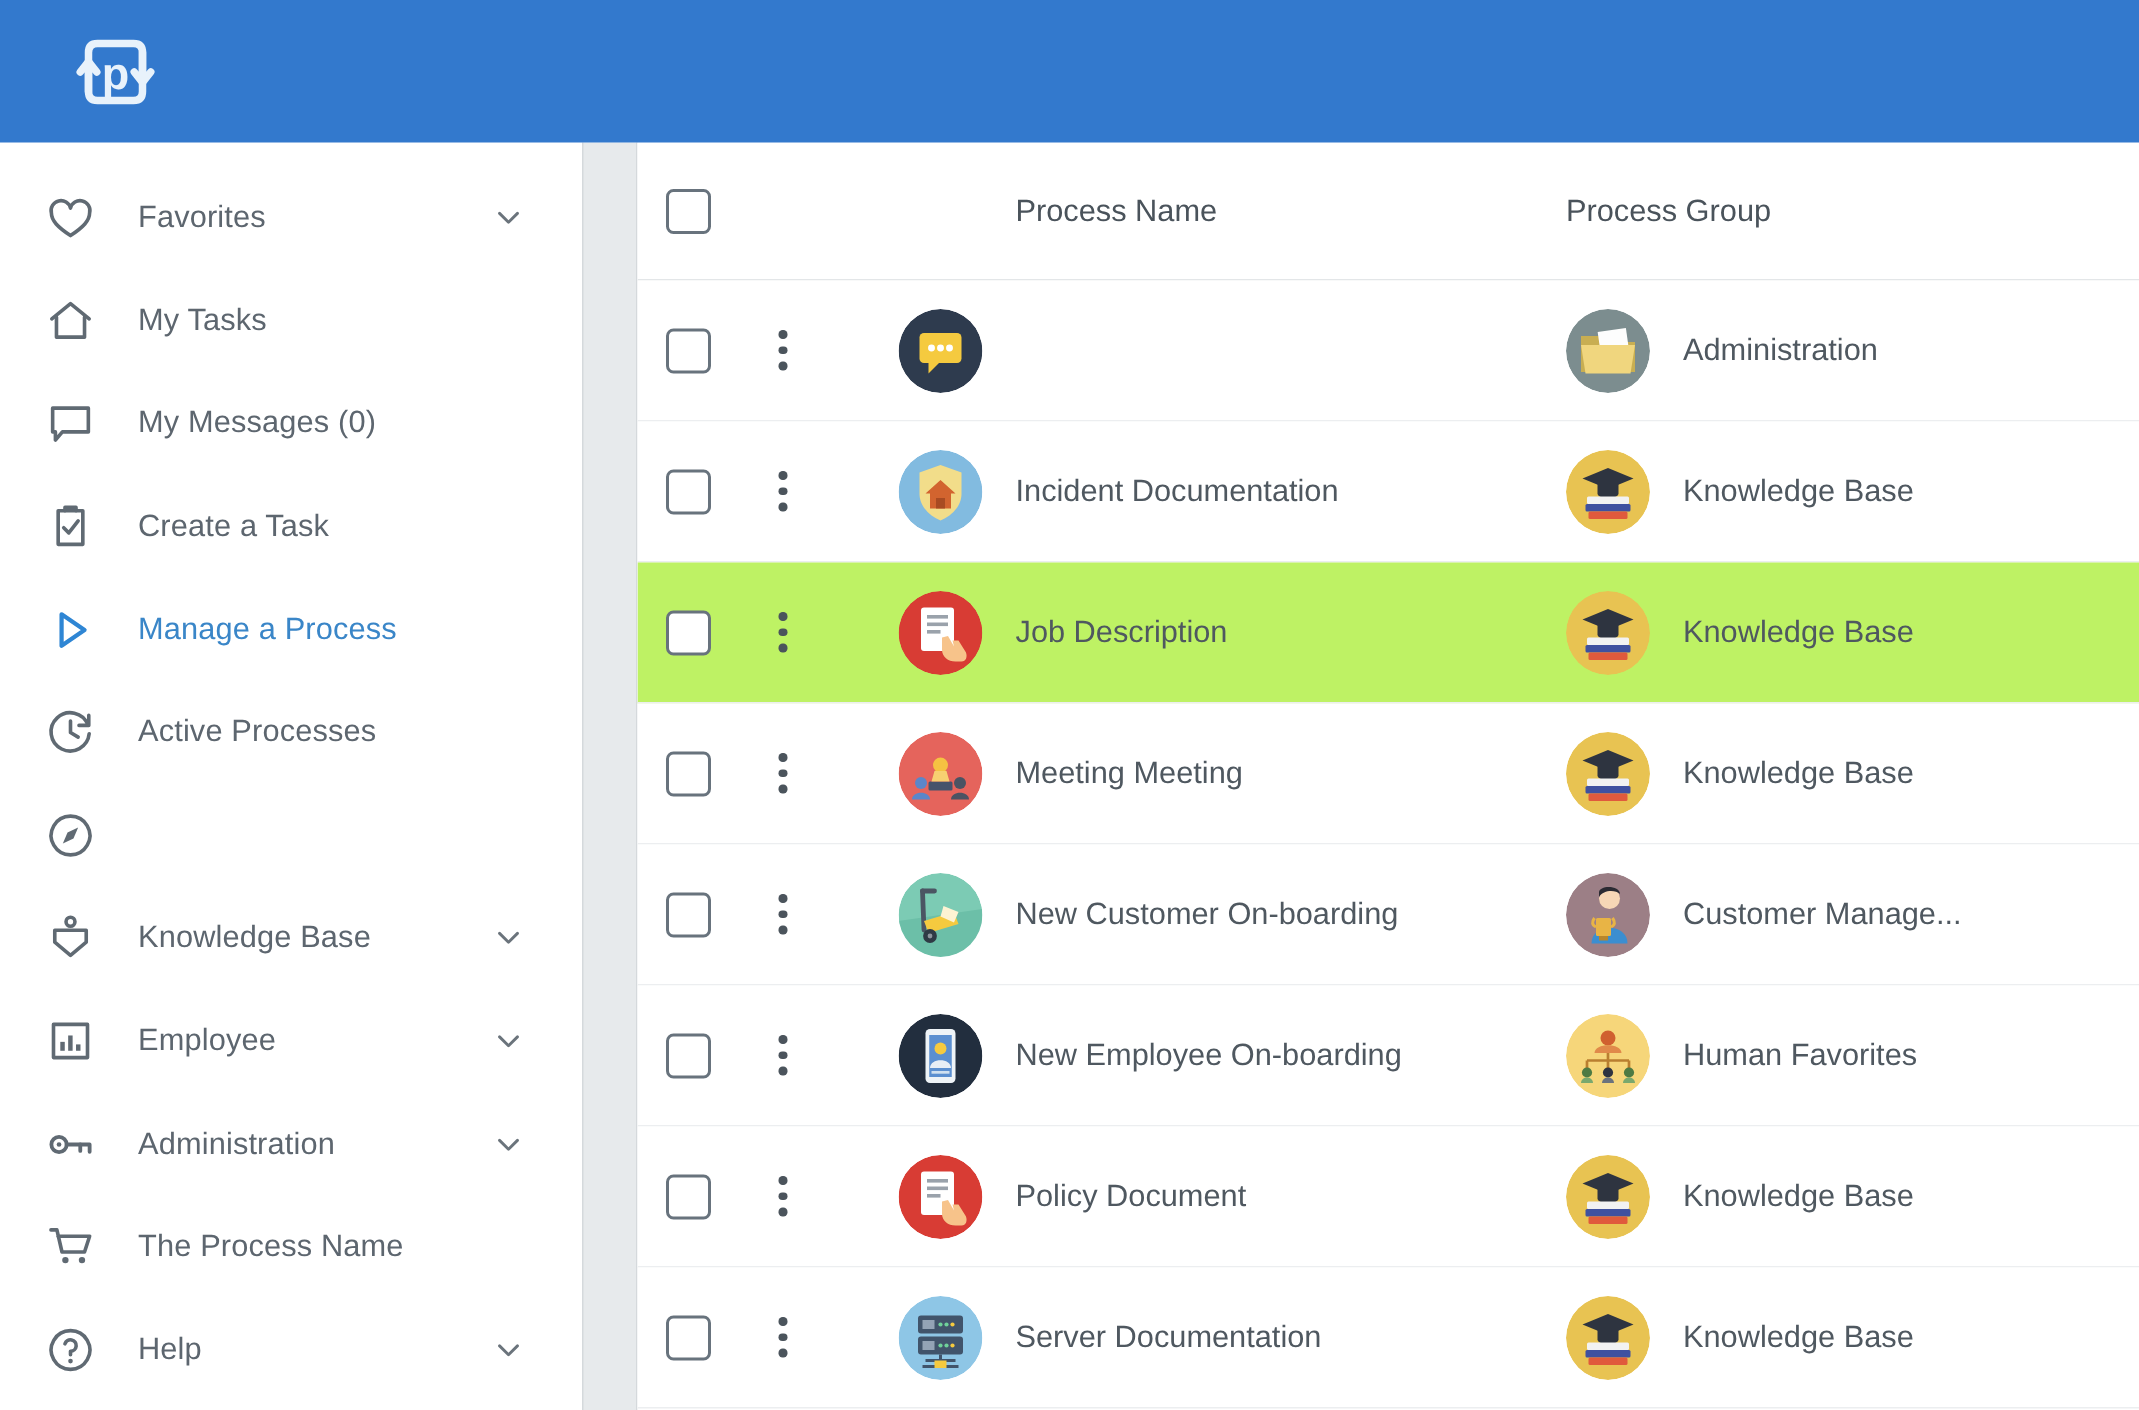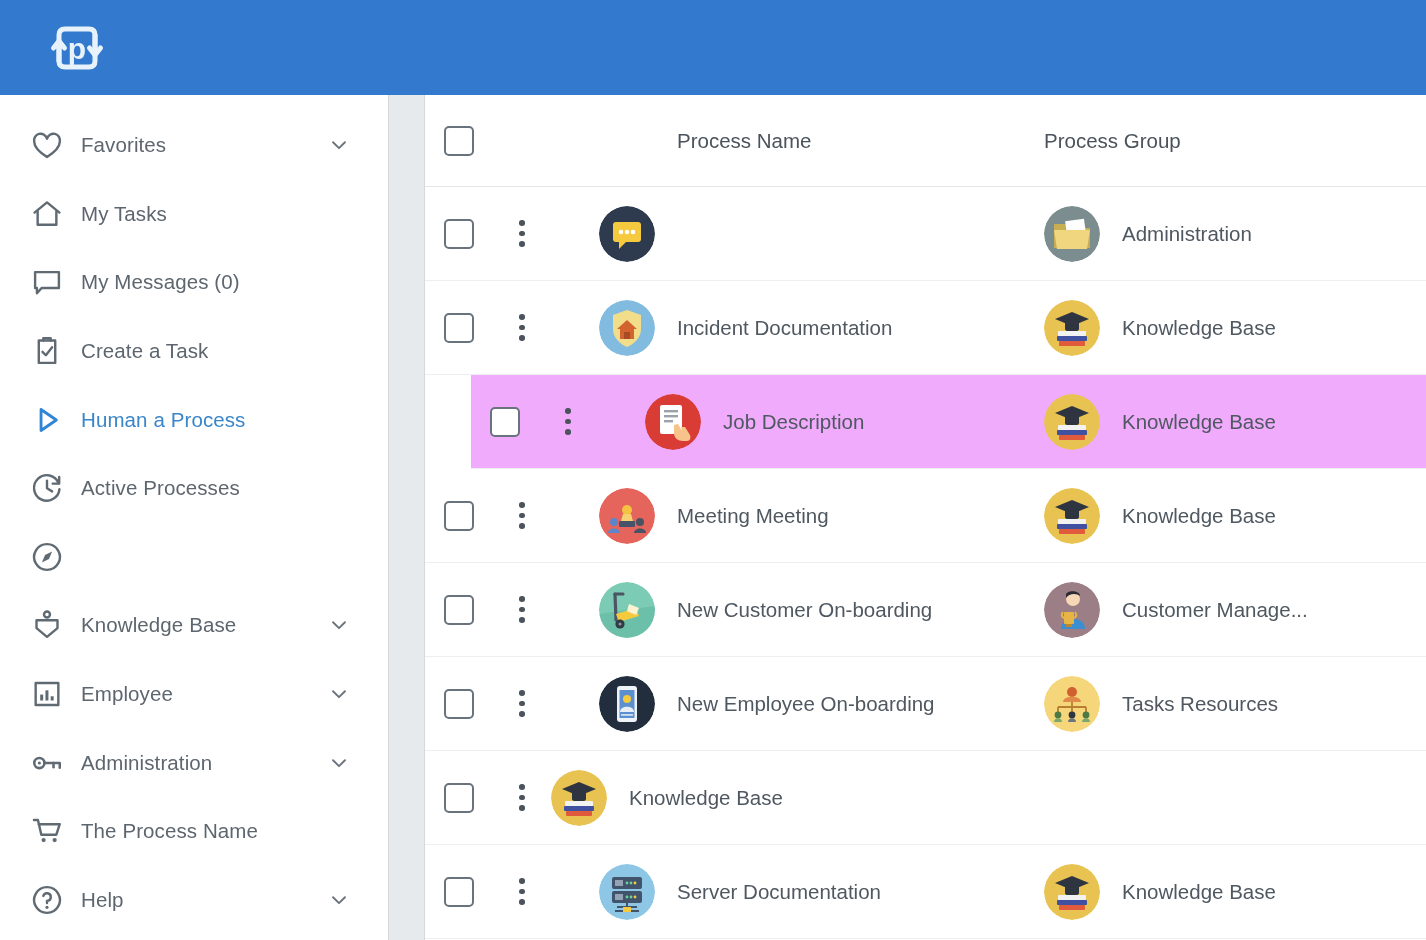--- a/index.html
+++ b/index.html
@@ -49,21 +49,21 @@
     cursor: pointer;
     position: relative;
   }
   .nav-icon {
     width: 34px; height: 34px;
     flex: 0 0 34px;
     display: flex; align-items: center; justify-content: center;
     color: #606a73;
   }
   .nav-label {
-    margin-left: 17px;
+    margin-left: 28px;
     font-size: 20.5px;
     color: #5d666f;
     letter-spacing: .1px;
     white-space: nowrap;
     flex: 1 1 auto;
   }
   .nav-item.active .nav-label { color: #3a86c8; }
   .nav-item.active .nav-icon { color: #2f86d4; }
   .chev {
     flex: 0 0 auto;
@@ -97,21 +97,21 @@
     background: #fff;
     border-bottom: 1px solid #e3e6e8;
   }
   .trow {
     height: 94px;
     display: flex;
     align-items: center;
     background: #fff;
     border-bottom: 1px solid #eceef0;
   }
-  .trow.sel { background: #f0abfc; margin-left: 46px; }
+  .trow.sel { background: #bef264; }
 
   .c-check { width: 68px; flex: 0 0 68px; display: flex; justify-content: center; align-items: center; }
   .c-menu  { width: 58px; flex: 0 0 58px; display: flex; justify-content: center; align-items: center; }
   .c-name  { flex: 1 1 auto; display: flex; align-items: center; min-width: 0; }
   .c-group { width: 382px; flex: 0 0 382px; display: flex; align-items: center; min-width: 0; }
 
   .thead .c-name  { padding-left: 126px; }
   .thead .c-group { padding-left: 0px; }
 
   .th-text {
@@ -212,21 +212,21 @@
             </svg>
           </span>
           <span class="nav-label">Create a Task</span>
         </div>
         <div class="nav-item active">
           <span class="nav-icon">
             <svg width="34" height="34" viewBox="0 0 24 24">
               <path d="M7.8 4.6 L18.6 12 L7.8 19.4 Z" fill="none" stroke="currentColor" stroke-width="2" stroke-linecap="round" stroke-linejoin="round"></path>
             </svg>
           </span>
-          <span class="nav-label">Human a Process</span>
+          <span class="nav-label">Manage a Process</span>
         </div>
         <div class="nav-item">
           <span class="nav-icon">
             <svg width="34" height="34" viewBox="0 0 24 24">
               <path d="M20.2 8.6 A9 9 0 1 0 20.8 12.8" fill="none" stroke="currentColor" stroke-width="1.7" stroke-linecap="round" stroke-linejoin="round"></path>
               <path d="M20.6 4.2 L20.6 8.9 L16 8.9" fill="none" stroke="currentColor" stroke-width="1.7" stroke-linecap="round" stroke-linejoin="round"></path>
               <path d="M12 6.8 V12.2 L15.6 14.4" fill="none" stroke="currentColor" stroke-width="1.7" stroke-linecap="round" stroke-linejoin="round"></path>
             </svg>
           </span>
           <span class="nav-label">Active Processes</span>
@@ -553,33 +553,46 @@
                     <path d="M19 26 C19 19 37 19 37 26 Z" fill="#e08a4a"></path>
                     <path d="M28 26 V31 M14 31 H42 M14 31 V36 M28 31 V36 M42 31 V36" stroke="#b97f30" stroke-width="1.8" fill="none"></path>
                     <circle cx="14" cy="39" r="3.4" fill="#4d7a43"></circle>
                     <circle cx="28" cy="39" r="3.4" fill="#2e3440"></circle>
                     <circle cx="42" cy="39" r="3.4" fill="#4d7a43"></circle>
                     <path d="M10 46 C10 41 18 41 18 46 Z" fill="#7aa86e"></path>
                     <path d="M24 46 C24 41 32 41 32 46 Z" fill="#6b737d"></path>
                     <path d="M38 46 C38 41 46 41 46 46 Z" fill="#7aa86e"></path>
                   </svg>
                 </span>
-       <span class="cell-text">Tasks Resources</span>
+       <span class="cell-text">Human Favorites</span>
      </div>
             </div>
             <div class="trow">
               <div class="c-check">
        <div class="cbox"></div>
      </div>
      <div class="c-menu">
        <div class="kebab">
                   <i></i>
                   <i></i>
                   <i></i>
                 </div>
+     </div>
+     <div class="c-name">
+       <span class="avatar">
+                  <svg width="56" height="56" viewBox="0 0 56 56">
+                    <circle cx="28" cy="28" r="28" fill="#d83c34"></circle>
+                    <rect x="15" y="11" width="22" height="29" rx="2" fill="#fff"></rect>
+                    <rect x="19" y="16" width="14" height="2.4" fill="#9aa2ab"></rect>
+                    <rect x="19" y="21" width="14" height="2.4" fill="#9aa2ab"></rect>
+                    <rect x="19" y="26" width="9" height="2.4" fill="#9aa2ab"></rect>
+                    <path d="M29 31 L29 39 C29 44 33 47 38 47 L42 47 C45 47 46 44 45 41 L40 33 L36 33 L37 37 L33 30 Z" fill="#f7c38a"></path>
+                  </svg>
+                </span>
+       <span class="cell-text">Policy Document</span>
      </div>
      <div class="c-group">
        <span class="avatar">
                   <svg width="56" height="56" viewBox="0 0 56 56">
                     <circle cx="28" cy="28" r="28" fill="#e8c352"></circle>
                     <path d="M28 12 L45 19 L28 26 L11 19 Z" fill="#2e3440"></path>
                     <path d="M21 22 V29 C21 33 35 33 35 29 V22" fill="#2e3440"></path>
                     <rect x="14" y="31" width="28" height="5" rx="1" fill="#f2f2f2"></rect>
                     <rect x="13" y="36" width="30" height="5" rx="1" fill="#3f51a0"></rect>
                     <rect x="15" y="41" width="26" height="5" rx="1" fill="#e05a3c"></rect>

